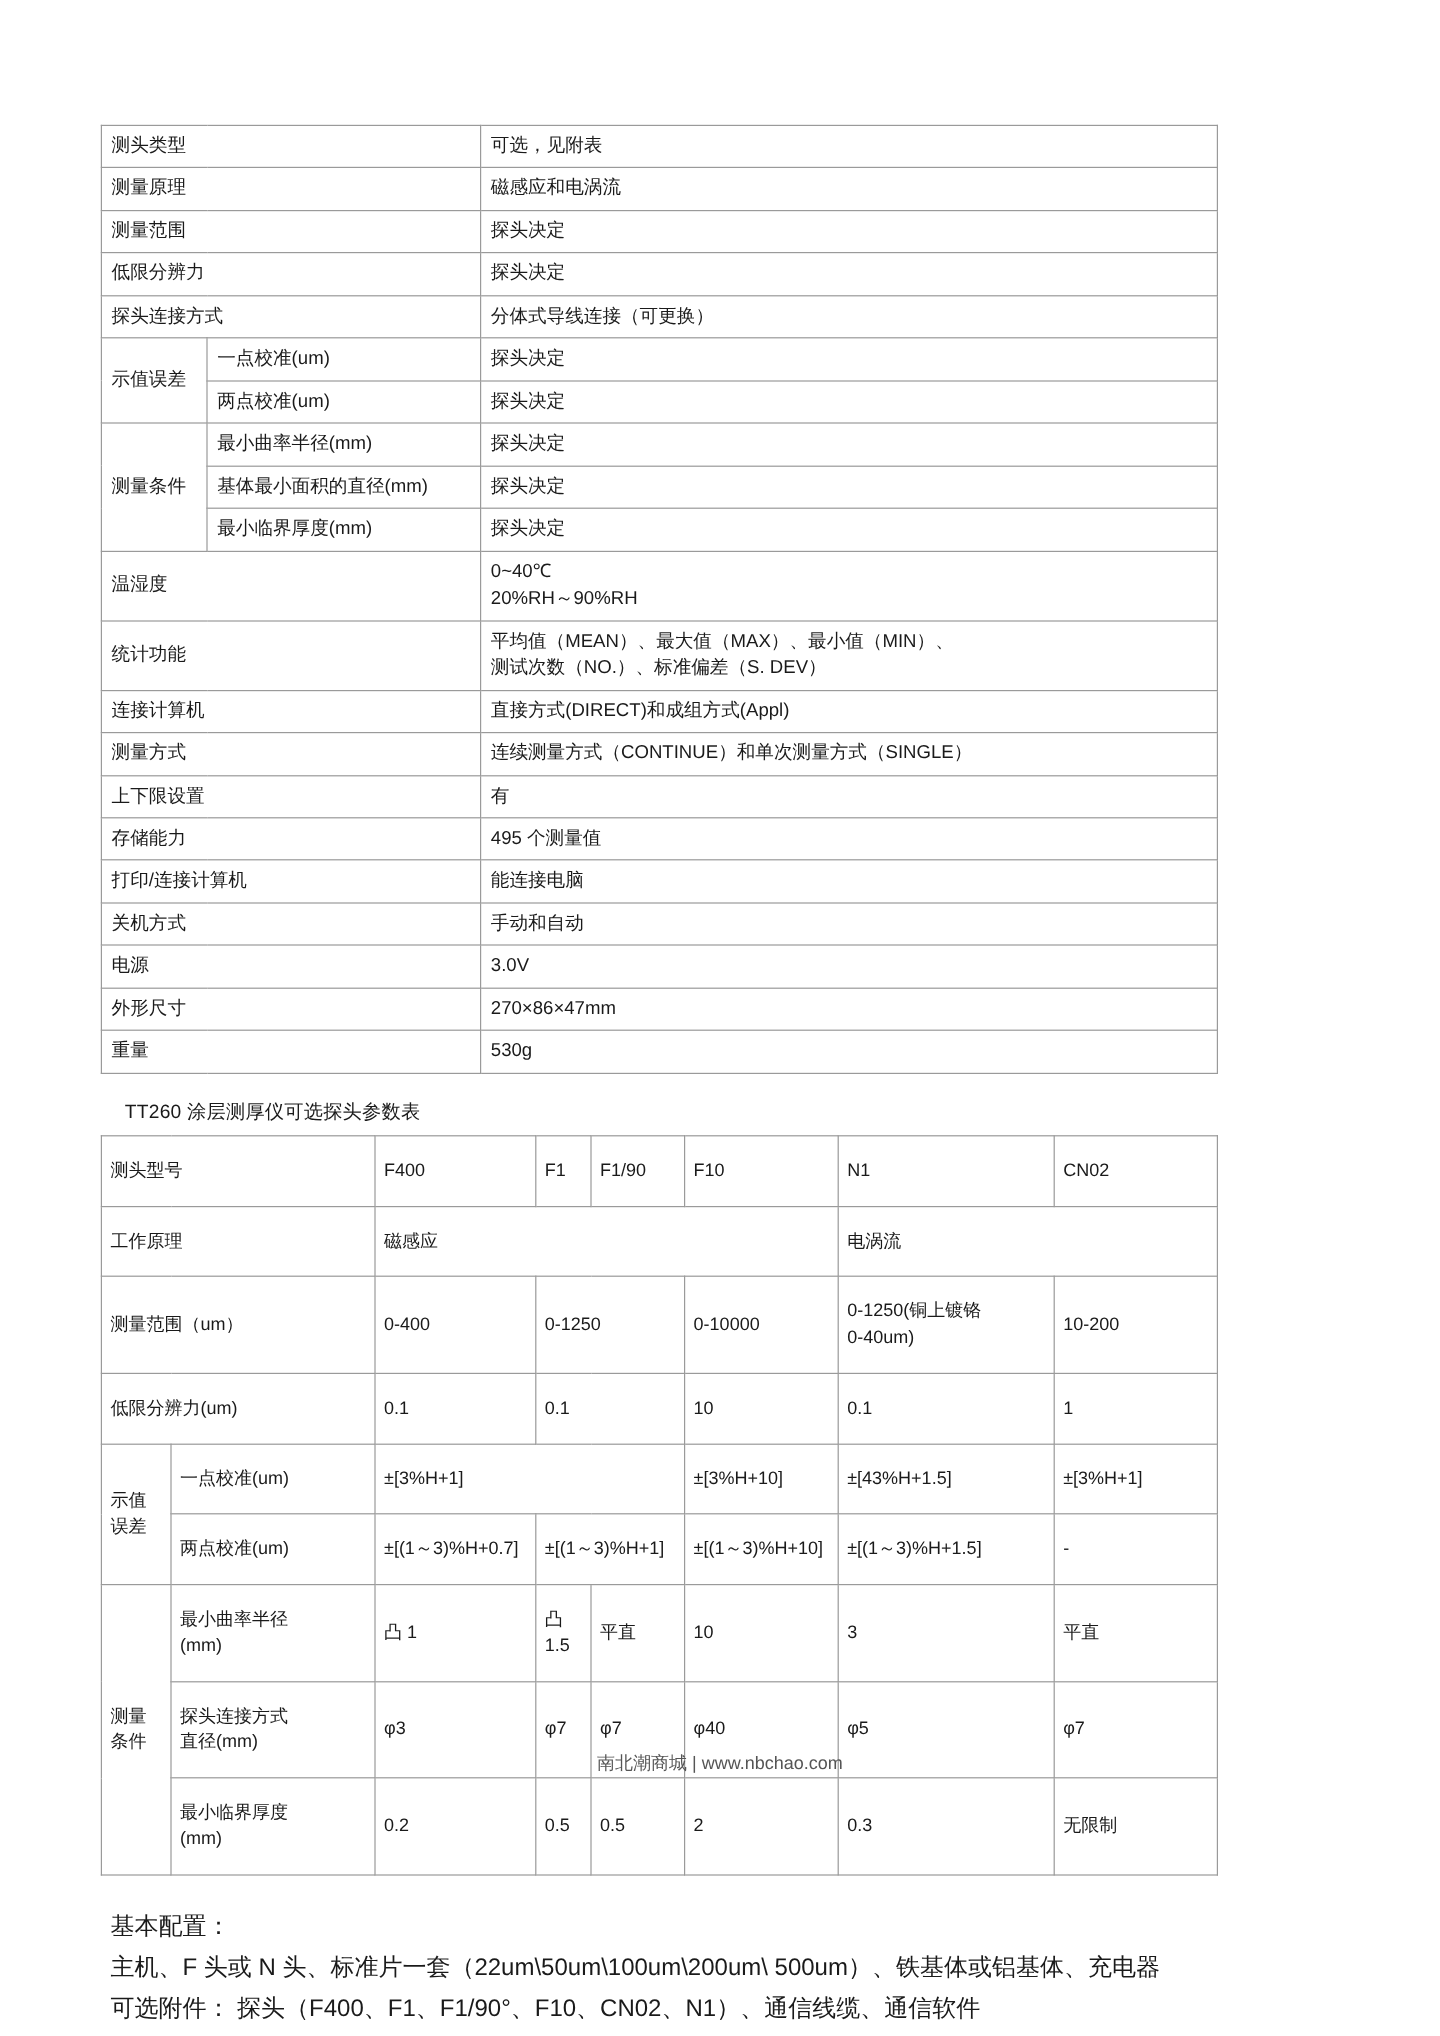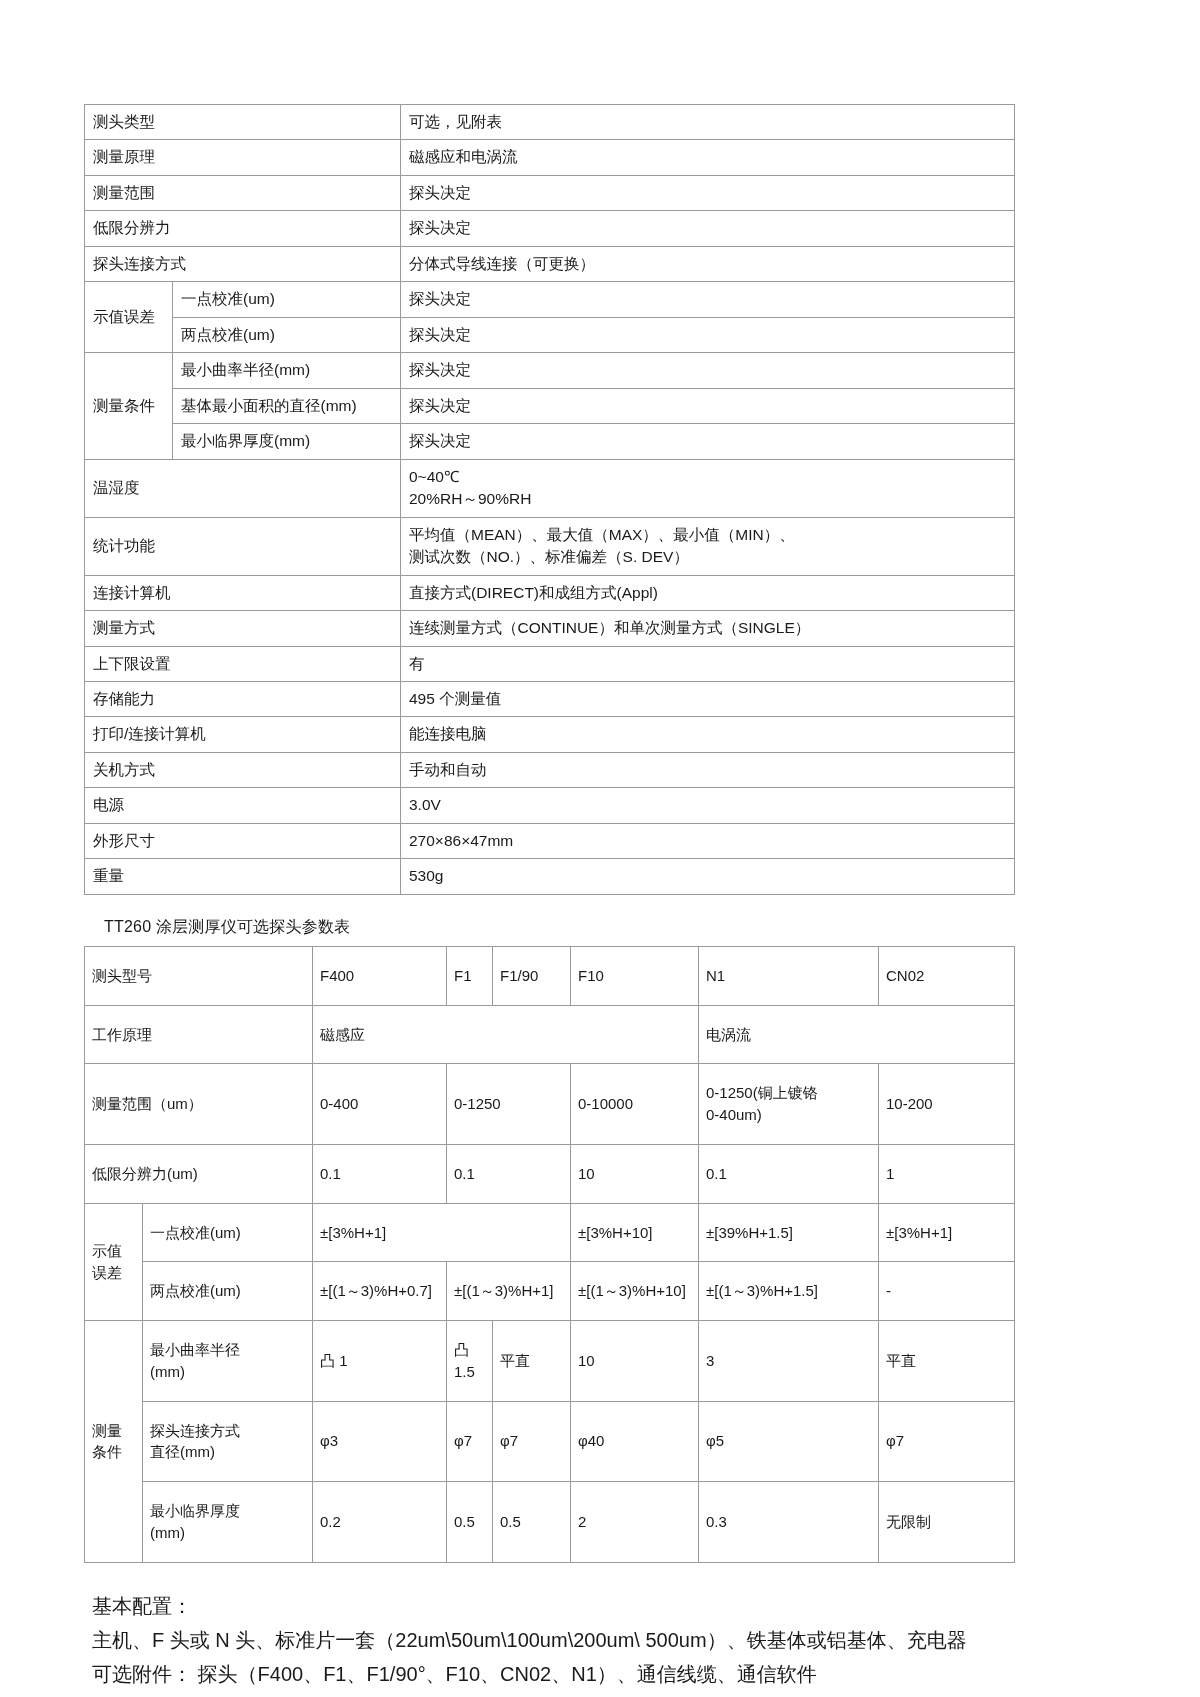--- a/index.html
+++ b/index.html
@@ -249,21 +249,21 @@
           <td>0.1</td>
           <td>1</td>
         </tr>
 
         <tr>
           <td rowspan="2" style="white-space:pre-line">示值
 误差</td>
           <td>一点校准(um)</td>
           <td colspan="3">±[3%H+1]</td>
           <td>±[3%H+10]</td>
-          <td>±[39%H+1.5]</td>
+          <td>±[43%H+1.5]</td>
           <td>±[3%H+1]</td>
         </tr>
         <tr>
           <td>两点校准(um)</td>
           <td>±[(1～3)%H+0.7]</td>
           <td colspan="2">±[(1～3)%H+1]</td>
           <td>±[(1～3)%H+10]</td>
           <td>±[(1～3)%H+1.5]</td>
           <td>-</td>
         </tr>
@@ -305,13 +305,16 @@
     </table>
 
     <div class="notes">
       <div>基本配置：</div>
       <div>主机、F 头或 N 头、标准片一套（22um\50um\100um\200um\ 500um）、铁基体或铝基体、充电器</div>
       <div>可选附件：  探头（F400、F1、F1/90°、F10、CN02、N1）、通信线缆、通信软件</div>
     </div>
 
   </div>
 
+  <div class="footer">
+    <span>南北潮商城 | www.nbchao.com</span>
+  </div>
 </div>
 
 </body></html>

